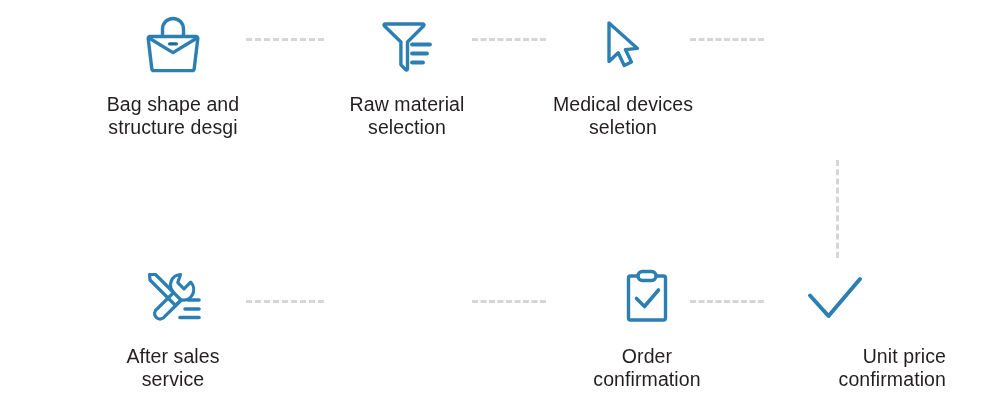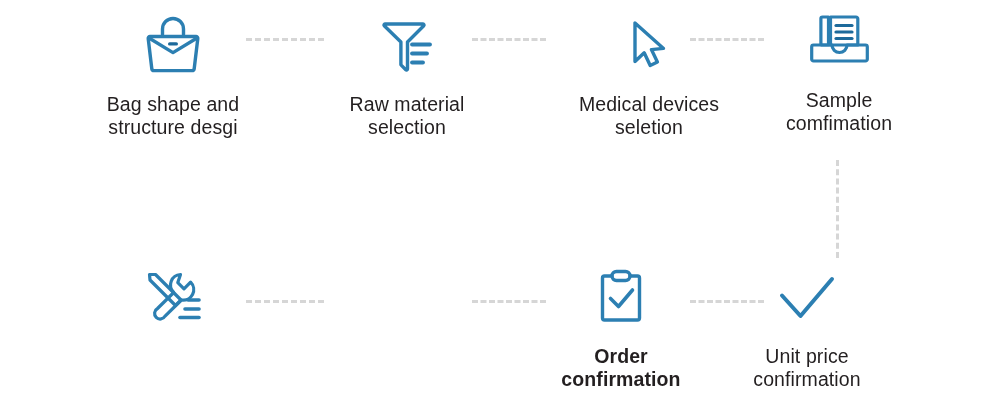--- a/index.html
+++ b/index.html
@@ -58,28 +58,28 @@
   }
   .conn-v {
     position: absolute;
     width: 0;
     border-left: 3px dashed #d6d6d6;
   }
 
   
   #step-1 { left: 62px;  top: 6px; }
   #step-2 { left: 296px; top: 6px; }
-  #step-3 { left: 538px; top: 6px; }
+  #step-3 { left: 512px; top: 6px; }
   #step-4 { left: 728px; top: 2px; }
 
   
   #step-5 { left: 62px;  top: 258px; }
   #step-6 { left: 285px; top: 258px; }
-  #step-7 { left: 510px; top: 258px; font-weight: bold; }
-  #step-8 { left: 696px; top: 258px; }
+  #step-7 { left: 536px; top: 258px; }
+  #step-8 { left: 724px; top: 258px; text-align: right; }
 
   #conn-1-2 { left: 246px; top: 38px;  width: 78px; }
   #conn-2-3 { left: 472px; top: 38px;  width: 74px; }
   #conn-3-4 { left: 690px; top: 38px;  width: 74px; }
   #conn-4-8 { left: 836px; top: 160px; height: 98px; }
   #conn-6-5 { left: 246px; top: 300px; width: 78px; }
   #conn-7-6 { left: 472px; top: 300px; width: 74px; }
   #conn-8-7 { left: 690px; top: 300px; width: 74px; }
 </style>
 </head>
@@ -116,47 +116,35 @@
   <div class="step row-top" id="step-3">
     <div class="icon-wrap">
       <svg width="70" height="62" viewBox="0 0 70 62" fill="none">
         <path d="M21 9 L21 47.5 L30.2 38.8 L36.2 51.5 L43.4 48 L37.4 35.6 L49.5 34.4 Z" stroke="#2c7fb2" stroke-width="3.4" stroke-linejoin="round" fill="none"></path>
       </svg>
     </div>
     <div class="label">Medical devices
 seletion</div>
   </div>
 
-  <div class="step row-top" id="step-4">
-    <div class="icon-wrap">
-      <svg width="74" height="66" viewBox="0 0 74 66" fill="none">
-        <path d="M20.5 9 h6 v28 h-6 a1.6 1.6 0 0 1 -1.6 -1.6 V10.6 A1.6 1.6 0 0 1 20.5 9 z" stroke="#2c7fb2" stroke-width="3.2" stroke-linejoin="round" fill="none"></path>
-        <path d="M28.5 9 H54 a1.8 1.8 0 0 1 1.8 1.8 V37 H28.5 z" stroke="#2c7fb2" stroke-width="3.2" stroke-linejoin="round" fill="none"></path>
-        <path d="M34 17.5 h16" stroke="#1d6a9b" stroke-width="3.2" stroke-linecap="round"></path>
-        <path d="M34 24 h16" stroke="#1d6a9b" stroke-width="3.2" stroke-linecap="round"></path>
-        <path d="M34 30.5 h16" stroke="#1d6a9b" stroke-width="3.2" stroke-linecap="round"></path>
-        <path d="M11.5 37 h18.5 a7.5 7.5 0 0 0 15 0 H63.5 a1.8 1.8 0 0 1 1.8 1.8 v12.4 a1.8 1.8 0 0 1 -1.8 1.8 H11.5 a1.8 1.8 0 0 1 -1.8 -1.8 V38.8 a1.8 1.8 0 0 1 1.8 -1.8 z" stroke="#2c7fb2" stroke-width="3.2" stroke-linejoin="round" fill="none"></path>
-      </svg>
-    </div>
-    <div class="label">Sample
-comfimation</div>
-  </div>
 
   <div class="step row-bottom" id="step-5">
     <div class="icon-wrap">
       <svg width="72" height="64" viewBox="0 0 72 64" fill="none">
 
         <path d="M12.5 9.5 L18.5 9.5 L44 35 L38.5 40.5 L13 15 Z" stroke="#2c7fb2" stroke-width="3.2" stroke-linejoin="round" fill="none"></path>
 
         <path d="M43.5 9.5 a10.5 10.5 0 0 0 -6.8 18 L20.5 43.5 a5.6 5.6 0 1 0 7.6 7.6 L44.4 35 a10.5 10.5 0 0 0 9.2 -17.8 L47 23.8 l-6.2 -6.2 Z" stroke="#2c7fb2" stroke-width="3.2" stroke-linejoin="round" fill="none"></path>
         <path d="M51 35 h11" stroke="#2c7fb2" stroke-width="3.6" stroke-linecap="round"></path>
         <path d="M48 44 h14" stroke="#2c7fb2" stroke-width="3.6" stroke-linecap="round"></path>
         <path d="M43 52.5 h19" stroke="#2c7fb2" stroke-width="3.6" stroke-linecap="round"></path>
       </svg>
     </div>
+    <div class="label">After sales
+service</div>
   </div>
 
 
   <div class="step row-bottom" id="step-7">
     <div class="icon-wrap">
       <svg width="68" height="64" viewBox="0 0 68 64" fill="none">
         <path d="M25 11 H17.5 a2 2 0 0 0 -2 2 V53 a2 2 0 0 0 2 2 H50.5 a2 2 0 0 0 2 -2 V13 a2 2 0 0 0 -2 -2 H43" stroke="#2c7fb2" stroke-width="3.4" stroke-linejoin="round" stroke-linecap="round" fill="none"></path>
         <rect x="25" y="6.5" width="18" height="9" rx="4.5" stroke="#2c7fb2" stroke-width="3.4" fill="none"></rect>
         <path d="M23.5 33.5 L31.5 41.5 L45.5 25" stroke="#2c7fb2" stroke-width="3.6" stroke-linecap="round" stroke-linejoin="round" fill="none"></path>
       </svg>

